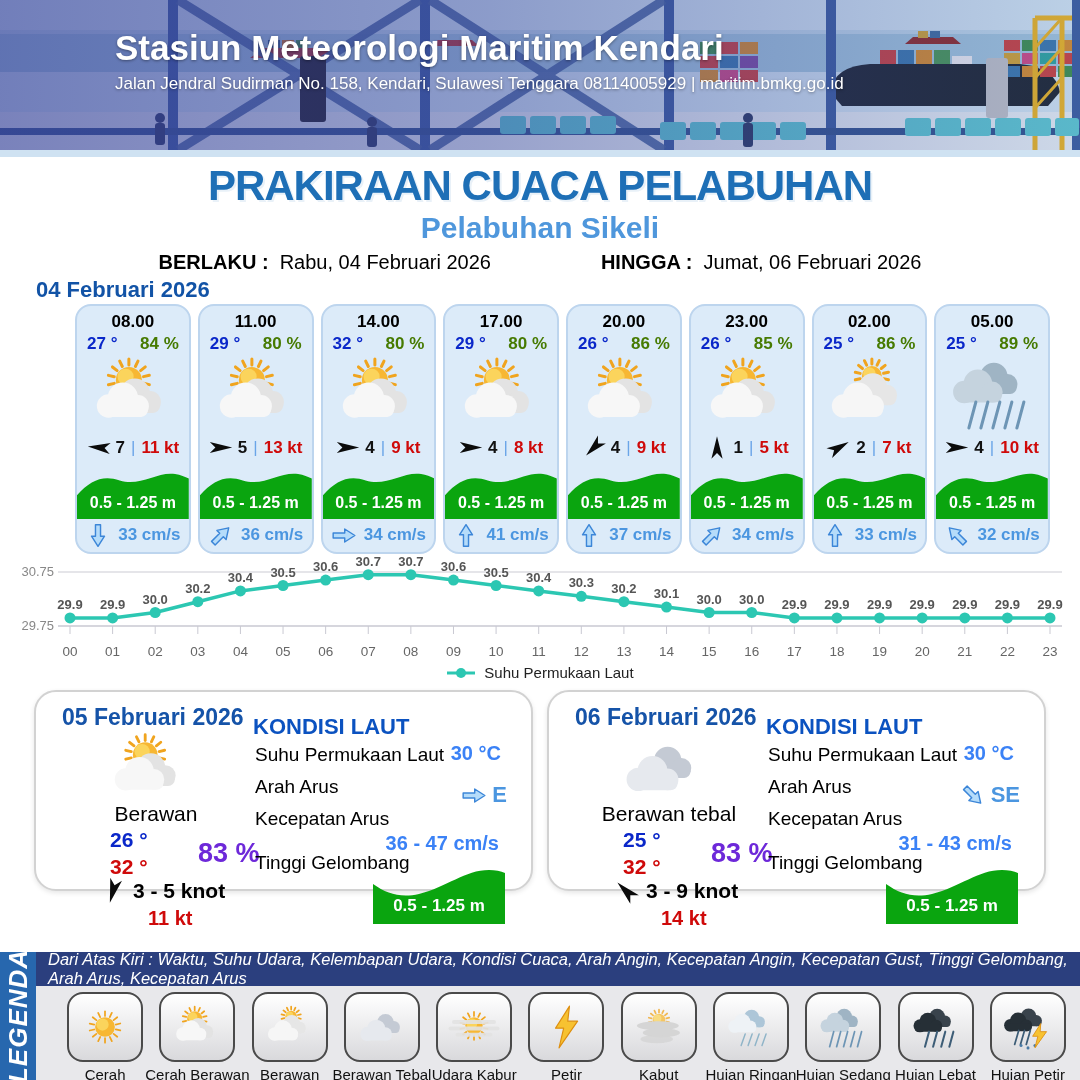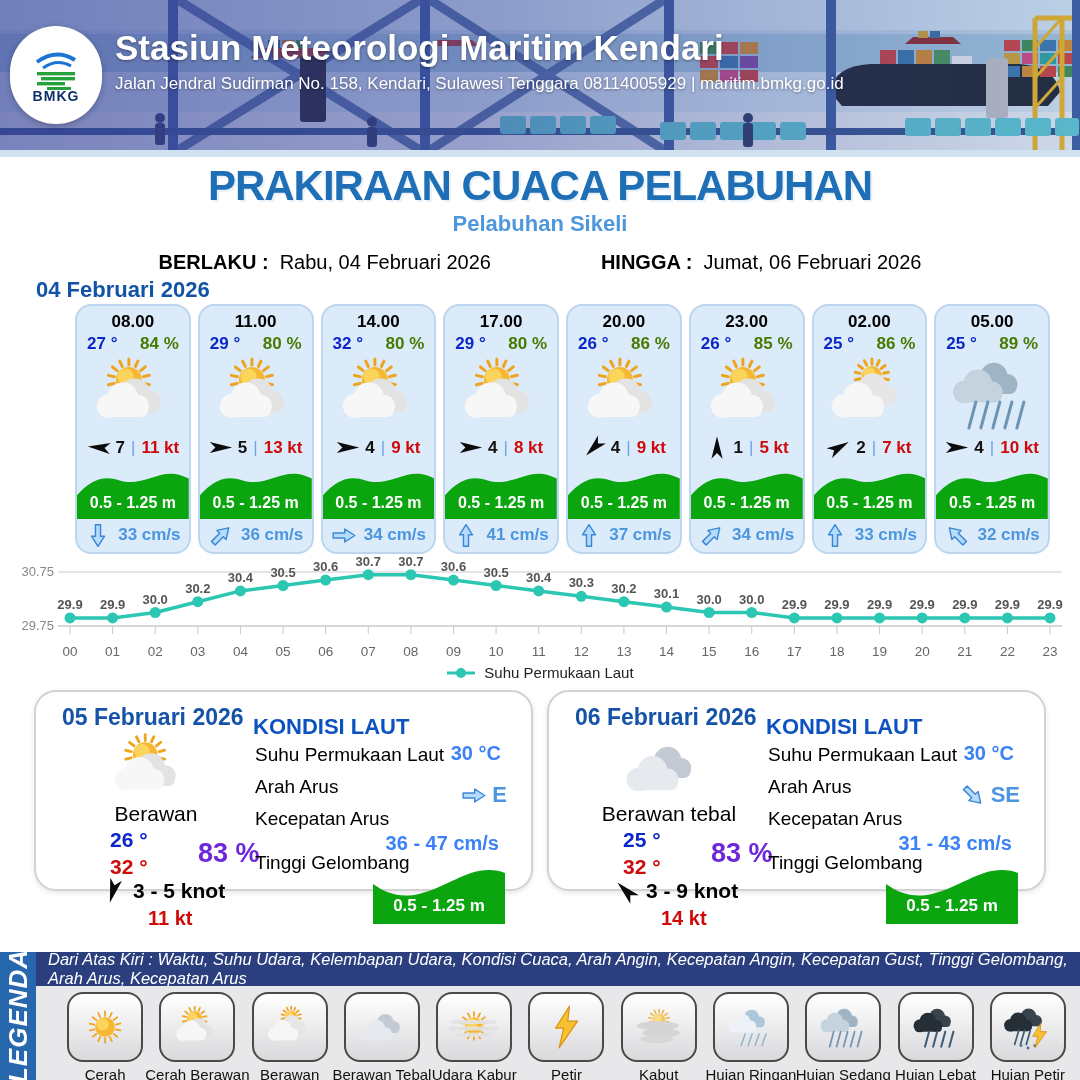--- a/index.html
+++ b/index.html
@@ -13,21 +13,21 @@
         display:flex;flex-direction:column;align-items:center;justify-content:center;box-shadow:0 2px 6px rgba(0,0,0,.25);}
   .logo span{font-size:14px;font-weight:bold;color:#0d2f6b;letter-spacing:1px;margin-top:-2px;}
   .hdr-text{position:absolute;left:115px;top:26px;color:#fff;text-shadow:0 1px 3px rgba(0,0,0,.4);}
   .hdr-agency{font-size:20px;font-weight:bold;letter-spacing:.3px;}
   .hdr-station{font-size:35px;font-weight:bold;margin-top:2px;}
   .hdr-address{font-size:17px;margin-top:6px;}
   .hdr-divider{position:absolute;left:0;top:150px;width:1080px;height:7px;background:#cfe2f2;}
   
   .title-main{position:absolute;top:162px;width:100%;text-align:center;font-size:42px;font-weight:bold;
               letter-spacing:-1px;color:#1e6fb6;text-shadow:2px 2px 0 #e9f1f8;}
-  .title-sub{position:absolute;top:211px;width:100%;text-align:center;font-size:22px;font-weight:bold;color:#4f97dc;}
+  .title-sub{position:absolute;top:211px;width:100%;text-align:center;font-size:30px;font-weight:bold;color:#4f97dc;}
   .validity{position:absolute;top:251px;width:100%;display:flex;justify-content:center;gap:110px;font-size:20px;color:#000;}
   .validity b{font-weight:bold;}
   .day1-label{position:absolute;top:277px;left:36px;font-size:22px;font-weight:bold;color:#1253a6;}
   
   .cards-row{position:absolute;top:304px;left:30px;right:30px;height:250px;display:flex;gap:7px;padding-left:45px;}
   .fcard{flex:1;background:#dcebf9;border:2px solid #bdd5ee;border-radius:16px;overflow:hidden;
          display:flex;flex-direction:column;align-items:stretch;}
   .fc-time{text-align:center;font-size:17px;font-weight:bold;color:#000;margin-top:6px;}
   .fc-th{display:flex;justify-content:space-between;padding:2px 10px 0 10px;font-size:17px;font-weight:bold;}
   .fc-temp{color:#0a27c9;}
@@ -190,33 +190,20 @@
         <circle cx="372" cy="122" r="5"></circle>
           <rect x="367" y="127" width="10" height="20" rx="3"></rect>
         <circle cx="748" cy="118" r="5"></circle>
           <rect x="743" y="123" width="10" height="24" rx="3"></rect>
         </g>
 
       <rect x="300" y="56" width="26" height="66" rx="3" fill="#22262c"></rect>
       <rect x="986" y="58" width="22" height="60" rx="3" fill="#b9bfc6"></rect>
     </svg>
     <div class="hdr-overlay"></div>
-    <div class="logo">
-      <svg width="58" height="44" viewBox="0 0 58 44">
-        <path d="M10,16 Q29,2 48,14" stroke="#1b74d4" stroke-width="4" fill="none"></path>
-        <path d="M16,22 Q30,12 44,20" stroke="#1b74d4" stroke-width="3" fill="none"></path>
-        <g fill="#26a23c">
-          <rect x="10" y="26" width="38" height="3.4"></rect>
-          <rect x="14" y="31" width="34" height="3.4"></rect>
-          <rect x="10" y="36" width="28" height="3.4"></rect>
-          <rect x="20" y="41" width="24" height="3"></rect>
-        </g>
-      </svg>
-      <span>BMKG</span>
-    </div>
     <div class="hdr-text">
       <div class="hdr-station">Stasiun Meteorologi Maritim Kendari</div>
       <div class="hdr-address">Jalan Jendral Sudirman No. 158, Kendari, Sulawesi Tenggara  08114005929 | maritim.bmkg.go.id</div>
     </div>
   </div>
   <div class="hdr-divider"></div>
 
   <div class="title-main">PRAKIRAAN CUACA PELABUHAN</div>
   <div class="title-sub">Pelabuhan Sikeli</div>
   <div class="validity">

